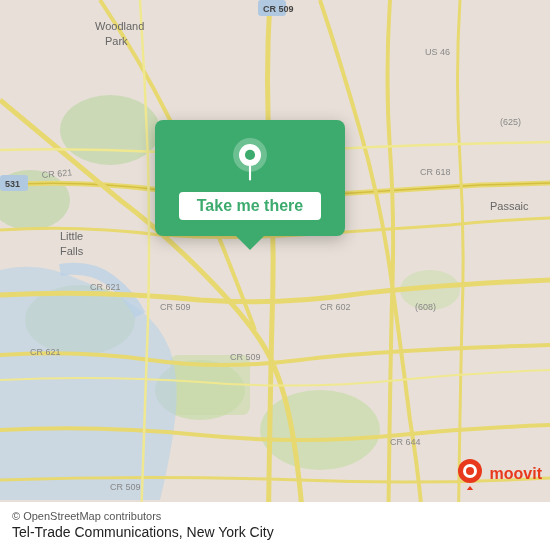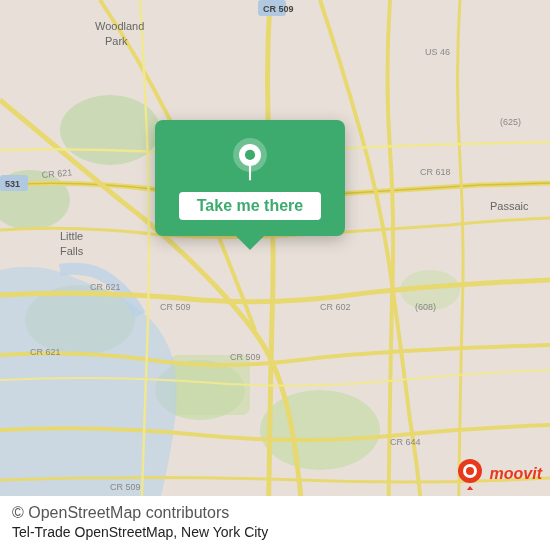--- a/index.html
+++ b/index.html
@@ -35,21 +35,21 @@
       width: 100%;
       background: white;
       padding: 8px 12px 10px 12px;
       display: flex;
       flex-direction: column;
       gap: 2px;
       z-index: 10;
     }
 
     #attribution {
-      font-size: 16px;
+      font-size: 11px;
       color: #555;
     }
 
     #place-name {
       font-size: 14px;
       color: #222;
       font-weight: normal;
     }
 
     
@@ -112,21 +112,20 @@
 
     #moovit-icon {
       width: 32px;
       height: 32px;
     }
 
     #moovit-text {
       font-size: 16px;
       font-weight: bold;
       color: #e8391d;
-      font-style: italic;
     }
   </style>
 </head>
 <body>
 
 <div id="map-container">
 
   <svg id="map-svg" viewBox="0 0 550 550" xmlns="http://www.w3.org/2000/svg">
 
     <rect width="550" height="550" fill="#e8e0d8"></rect>
@@ -210,16 +209,16 @@
       <circle cx="16" cy="13" r="12" fill="#e8391d"></circle>
       <polygon points="16,28 8,38 24,38" fill="#e8391d"></polygon>
       <circle cx="16" cy="13" r="7" fill="white"></circle>
       <circle cx="16" cy="13" r="4" fill="#e8391d"></circle>
     </svg>
     <span id="moovit-text">moovit</span>
   </div>
 
   <div id="bottom-bar">
     <span id="attribution">© OpenStreetMap contributors</span>
-    <span id="place-name">Tel-Trade OpenStreetMap, New York City</span>
+    <span id="place-name">Tel-Trade Communications, New York City</span>
   </div>
 
 </div>
 
 </body></html>

